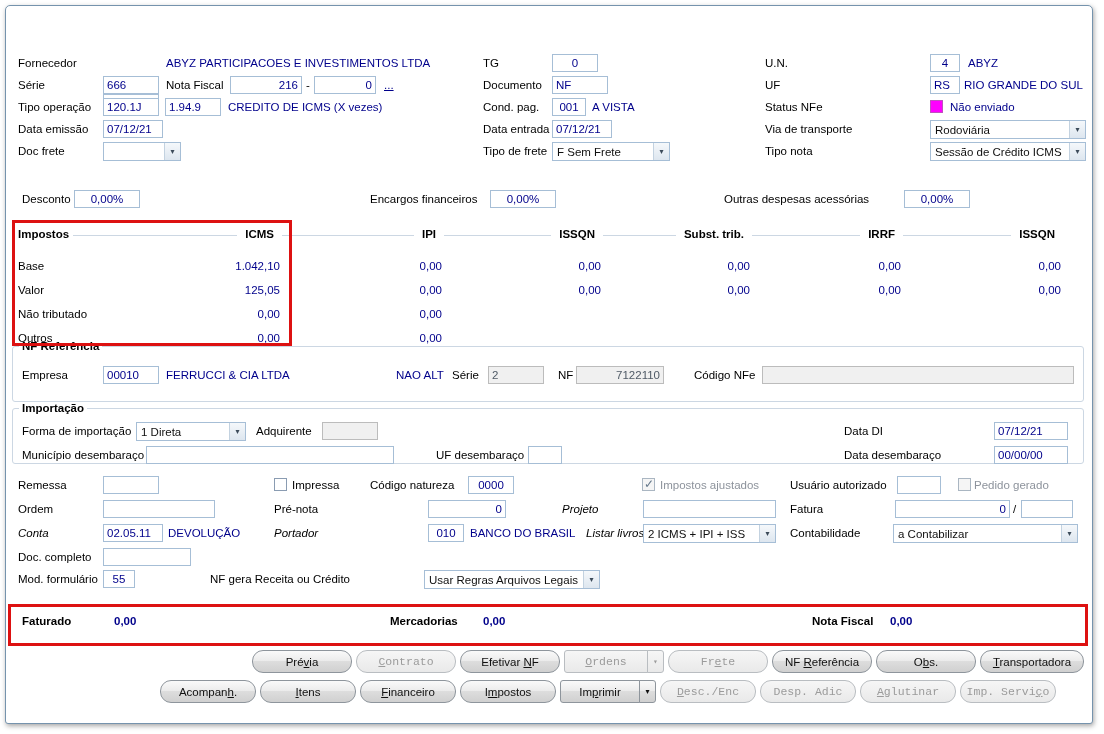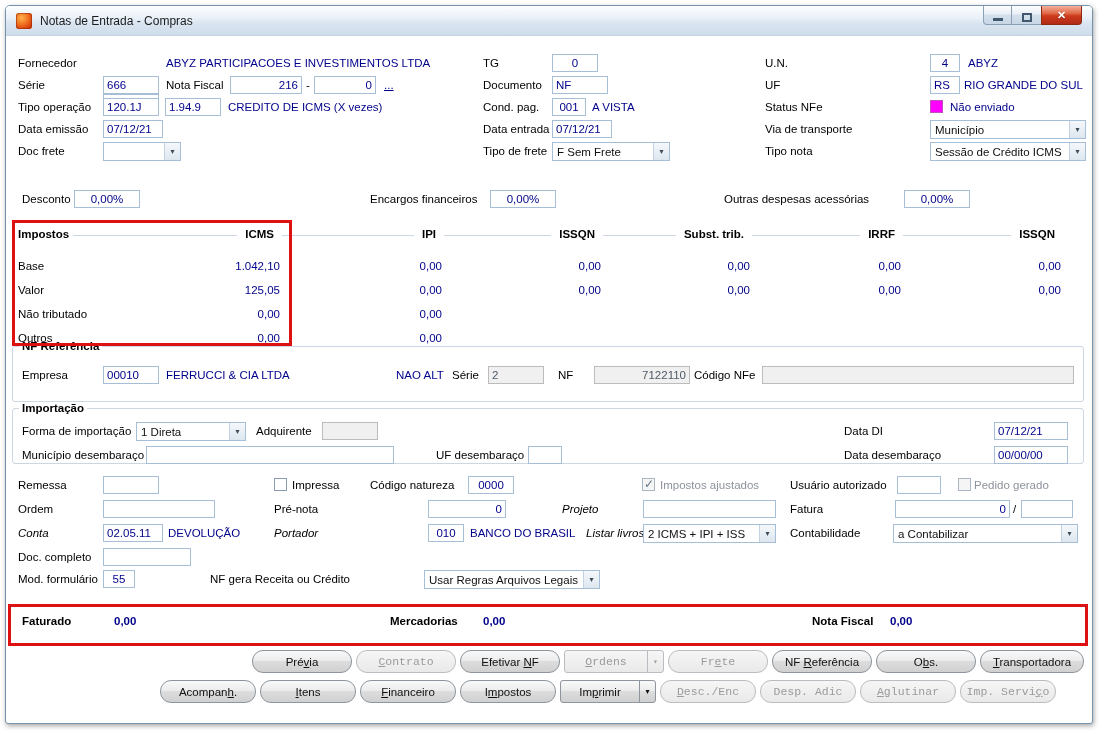--- a/index.html
+++ b/index.html
@@ -67,33 +67,20 @@
          font-family:"Liberation Sans",sans-serif; font-size:11.5px; white-space:nowrap; }
   .btn:disabled { color:#9b9b9b; background:linear-gradient(#f6f6f6,#e9e9e9); border-color:#b9bdc1; cursor:default;font-family:Liberation Mono, monospace; }
   .split { display:flex;border-radius:9px; }
   .split .main { border-radius:3px 0 0 3px; }
   .split .arrow { width:17px; margin-left:-1px; border-radius:0 3px 3px 0; font-size:8px; }
 </style>
 </head>
 <body>
 
 <div class="window">
-  <div class="titlebar">
-    <span class="app-icon"></span>
-    <span class="title-text">Notas de Entrada - Compras</span>
-    <div class="winbtns">
-      <button class="winbtn min">
-          <span class="glyph-min"></span>
-        </button>
-      <button class="winbtn max">
-          <span class="glyph-max"></span>
-        </button>
-      <button class="winbtn close"><span>✕</span></button>
-    </div>
-  </div>
   <div class="content">
 
     <span class="lbl" style="left:12px;top:18px">Fornecedor</span>
     <input class="inp" style="left: 97px; top: 18px; width: 56px; margin-top: 40px;" value="1061">
     <span class="desc" style="left:160px;top:18px">ABYZ PARTICIPACOES E INVESTIMENTOS LTDA</span>
     <span class="lbl" style="left:477px;top:18px">TG</span>
     <input class="inp c" style="left: 546px; top: 18px; width: 46px;" value="0">
     <span class="lbl" style="left:759px;top:18px">U.N.</span>
     <input class="inp c" style="left: 924px; top: 18px; width: 30px;" value="4">
     <span class="desc" style="left:962px;top:18px">ABYZ</span>
@@ -121,21 +108,21 @@
     <span class="lbl" style="left:759px;top:62px">Status NFe</span>
     <span class="swatch" style="left:924px;top:64px"></span>
     <span class="desc" style="left:944px;top:62px">Não enviado</span>
 
     <span class="lbl" style="left:12px;top:84px">Data emissão</span>
     <input class="inp" style="left: 97px; top: 84px; width: 60px;" value="07/12/21">
     <span class="lbl" style="left:477px;top:84px">Data entrada</span>
     <input class="inp" style="left: 546px; top: 84px; width: 60px;" value="07/12/21">
     <span class="lbl" style="left:759px;top:84px">Via de transporte</span>
     <div class="sel" style="left:924px;top:84px;width:156px">
-      <span class="sel-t">Município</span>
+      <span class="sel-t">Rodoviária</span>
       <span class="sel-a">▾</span>
     </div>
 
     <span class="lbl" style="left:12px;top:106px">Doc frete</span>
     <div class="sel" style="left:97px;top:106px;width:78px">
       <span class="sel-t"></span>
       <span class="sel-a">▾</span>
     </div>
     <span class="lbl" style="left:477px;top:106px">Tipo de frete</span>
     <div class="sel" style="left:546px;top:106px;width:118px">
@@ -207,21 +194,21 @@
     <fieldset class="group" style="left:6px;top:304px;width:1072px;height:62px">
       <legend>NF Referência</legend>
     </fieldset>
     <span class="lbl" style="left:16px;top:330px">Empresa</span>
     <input class="inp" style="left: 97px; top: 330px; width: 56px;" value="00010">
     <span class="desc" style="left:160px;top:330px">FERRUCCI &amp; CIA LTDA</span>
     <span class="desc" style="left:390px;top:330px">NAO ALT</span>
     <span class="lbl" style="left:446px;top:330px">Série</span>
     <input class="inp dis" style="left: 482px; top: 330px; width: 56px;" disabled="" value="2">
     <span class="lbl" style="left:552px;top:330px">NF</span>
-    <input class="inp dis r" style="left: 588px; top: 330px; width: 96px;" disabled="" value="7122110">
+    <input class="inp dis r" style="left: 570px; top: 330px; width: 88px;" disabled="" value="7122110">
     <span class="lbl" style="left:688px;top:330px">Código NFe</span>
     <input class="inp dis" style="left: 756px; top: 330px; width: 312px;" disabled="" value="">
 
     <fieldset class="group" style="left:6px;top:366px;width:1072px;height:62px">
       <legend>Importação</legend>
     </fieldset>
     <span class="lbl" style="left:16px;top:386px">Forma de importação</span>
     <div class="sel" style="left:130px;top:386px;width:110px">
       <span class="sel-t">1 Direta</span>
       <span class="sel-a">▾</span>

